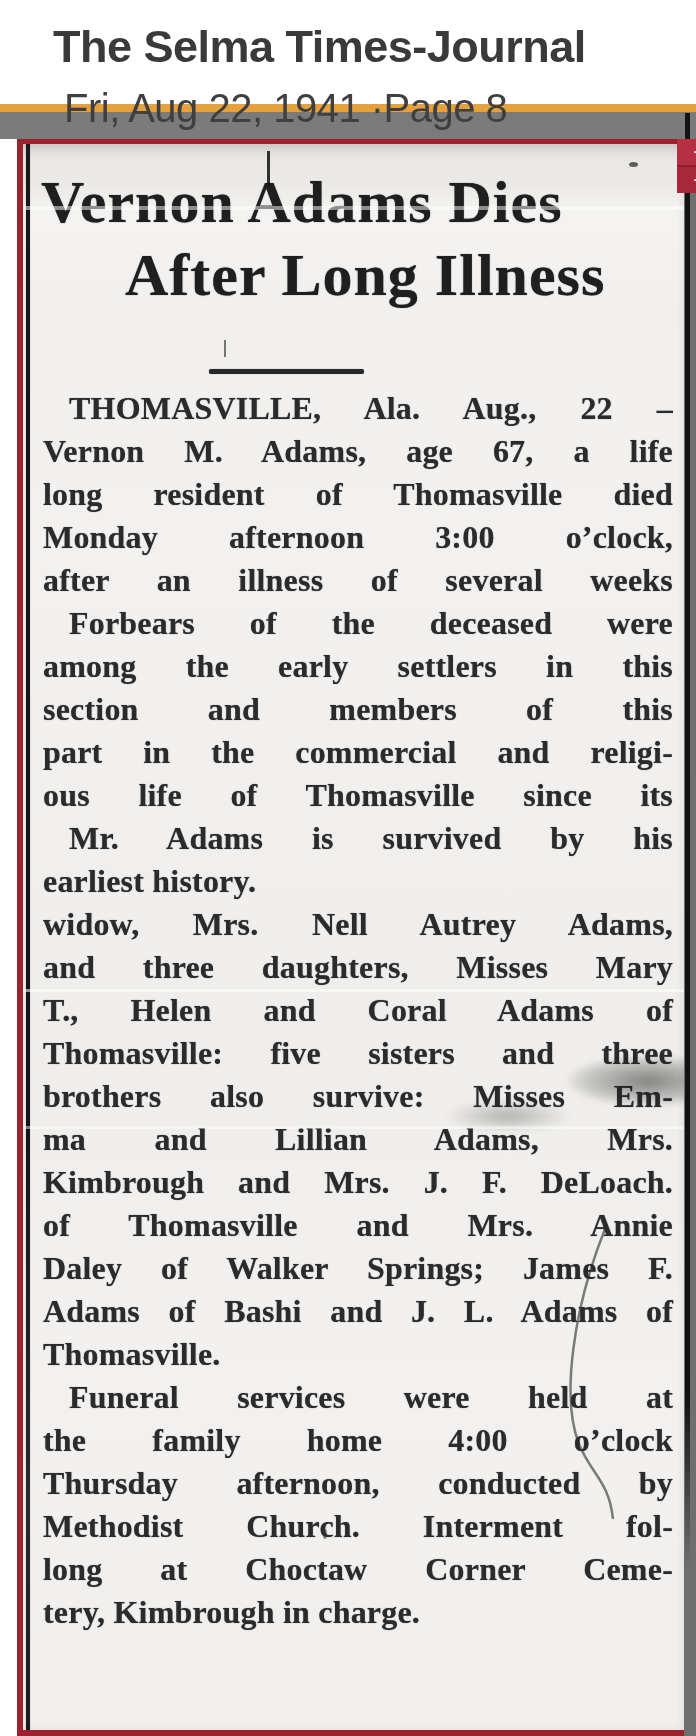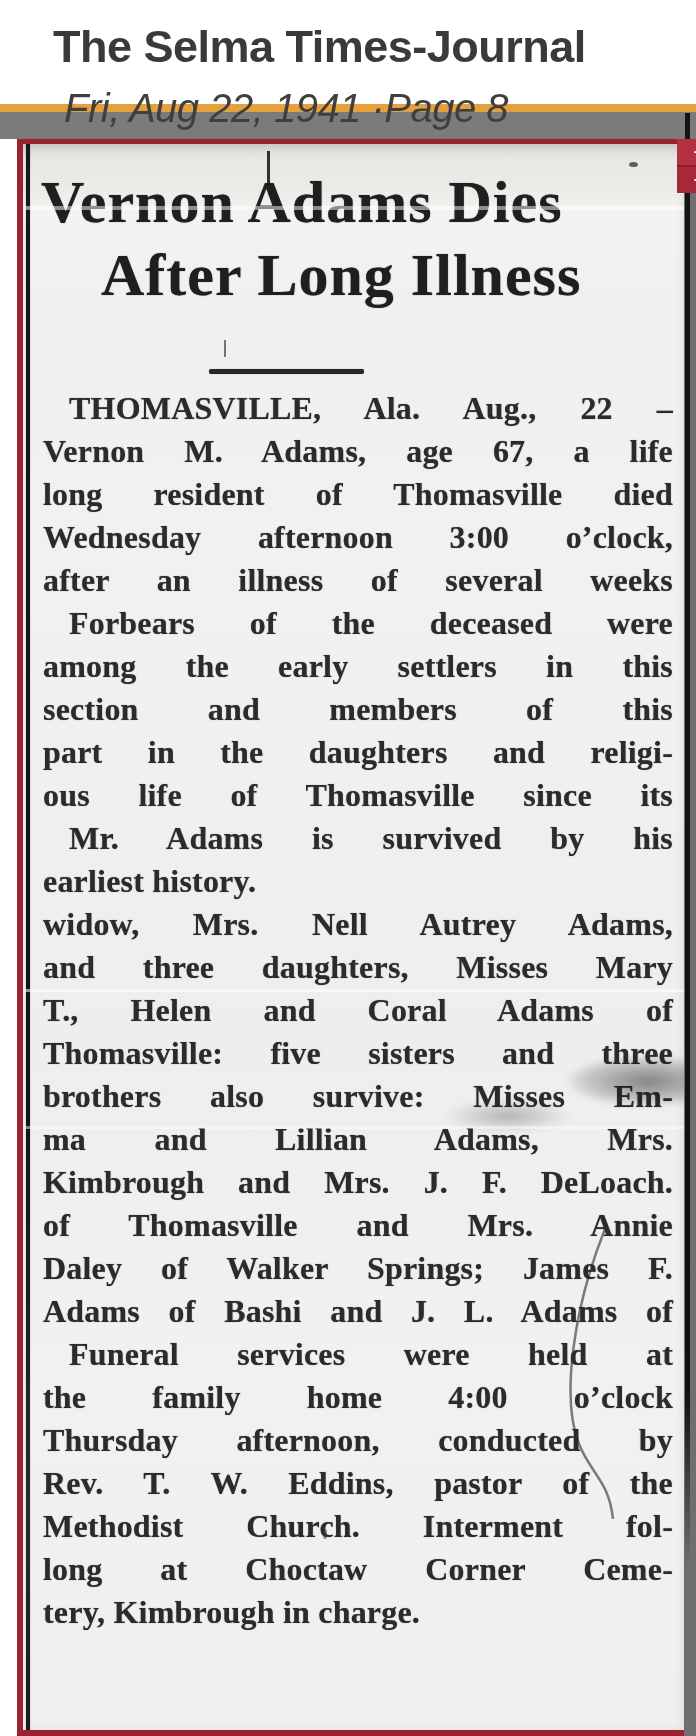--- a/index.html
+++ b/index.html
@@ -12,21 +12,21 @@
     position:relative;width:696px;height:1736px;background:#ffffff;
     overflow:hidden;font-family:"Liberation Sans",sans-serif;
   }
   
   .masthead-title{
     position:absolute;left:29px;top:24px;font-size:45px;line-height:45px;
     font-weight:bold;color:var(--header_text,#3A3A3A);letter-spacing:-0.5px;z-index:3;margin-left:24px;
   }
   .dateline{
     position:absolute;left:64px;top:88px;font-size:40px;line-height:40px;
-    color:#3F3F3F;z-index:3;letter-spacing:-0.5px;font-style:italic;
+    color:#3F3F3F;z-index:3;letter-spacing:-0.5px;
   }
   .orange-bar{position:absolute;left:0;top:104px;width:696px;height:8px;
     background:var(--accent_orange,#E5A13D);z-index:1;}
   .gray-band{position:absolute;left:0;top:112px;width:696px;height:27px;
     background:var(--band_gray,#7B7B7B);z-index:1;}
   
   .right-margin{position:absolute;left:684px;top:139px;width:12px;height:1597px;
     background:var(--margin_gray,#6F6F6F);z-index:4;}
   .scan-rule-right{position:absolute;left:685px;top:113px;width:5px;height:1455px;
     background:linear-gradient(180deg,#141414 0%,#101010 88%,rgba(16,16,16,0) 100%);z-index:6;}
@@ -50,21 +50,21 @@
   .column-rule{position:absolute;left:3px;top:0;width:4px;height:100%;
     background:linear-gradient(180deg,#191919 0%,#151515 60%,#2A2A2A 86%,#1B1B1B 100%);
     box-shadow:0 0 1px rgba(0,0,0,.6);}
   
   .headline{
     margin:22px 0 0 18px;font-family:"Liberation Serif",serif;font-weight:bold;
     color:#1F1F1F;font-size:60px;line-height:73px;letter-spacing:1px;
     text-shadow:0 0 1px rgba(25,25,25,.7);
   }
   .headline span{display:block;white-space:nowrap;}
-  .hl2{margin-left:60px;}
+  .hl2{margin-left:84px;}
   .divider-rule{width:155px;height:5px;background:#282828;border-radius:2px;
     margin:57px 0 0 186px;box-shadow:0 0 1px rgba(0,0,0,.5);}
   .body-text{
     margin:13px 0 0 20px;width:630px;font-family:"Liberation Serif",serif;
     font-size:32px;line-height:43px;font-weight:bold;color:var(--ink,#2B2B2B);
     letter-spacing:0.2px;text-shadow:0 0 1px rgba(30,30,30,.55);
     filter:blur(0.2px);
   }
   .line{text-align:justify;text-align-last:justify;height:43px;overflow:visible;}
   .line.first{text-indent:26px;}
@@ -106,43 +106,43 @@
       <span class="hl1">Vernon Adams Dies</span>
       <span class="hl2">After Long Illness</span>
     </h1>
 
     <div class="divider-rule"></div>
 
     <div class="body-text" id="article-body">
         <div class="line first">THOMASVILLE, Ala. Aug., 22 –</div>
         <div class="line">Vernon M. Adams, age 67, a life</div>
         <div class="line">long resident of Thomasville died</div>
-        <div class="line">Wednesday afternoon 3:00 o’clock,</div>
+        <div class="line">Monday afternoon 3:00 o’clock,</div>
         <div class="line">after an illness of several weeks</div>
         <div class="line first">Forbears of the deceased were</div>
         <div class="line">among the early settlers in this</div>
         <div class="line">section and members of this</div>
-        <div class="line">part in the daughters and religi-</div>
+        <div class="line">part in the commercial and religi-</div>
         <div class="line">ous life of Thomasville since its</div>
         <div class="line first">Mr. Adams is survived by his</div>
         <div class="line last">earliest history.</div>
         <div class="line">widow, Mrs. Nell Autrey Adams,</div>
         <div class="line">and three daughters, Misses Mary</div>
         <div class="line">T., Helen and Coral Adams of</div>
         <div class="line">Thomasville: five sisters and three</div>
         <div class="line">brothers also survive: Misses Em-</div>
         <div class="line">ma and Lillian Adams, Mrs.</div>
         <div class="line">Kimbrough and Mrs. J. F. DeLoach.</div>
         <div class="line">of Thomasville and Mrs. Annie</div>
         <div class="line">Daley of Walker Springs; James F.</div>
         <div class="line">Adams of Bashi and J. L. Adams of</div>
+        <div class="line last">Thomasville.</div>
         <div class="line first">Funeral services were held at</div>
         <div class="line">the family home 4:00 o’clock</div>
         <div class="line">Thursday afternoon, conducted by</div>
-        <div class="line">Rev. T. W. Eddins, pastor of the</div>
         <div class="line">Methodist Church. Interment fol-</div>
         <div class="line">long at Choctaw Corner Ceme-</div>
         <div class="line last">tery, Kimbrough in charge.</div>
       </div>
 
     <div class="artifact tick1"></div>
     <div class="artifact tick2"></div>
     <div class="artifact speck1"></div>
     <div class="artifact speck2"></div>
     <div class="artifact smudge"></div>

